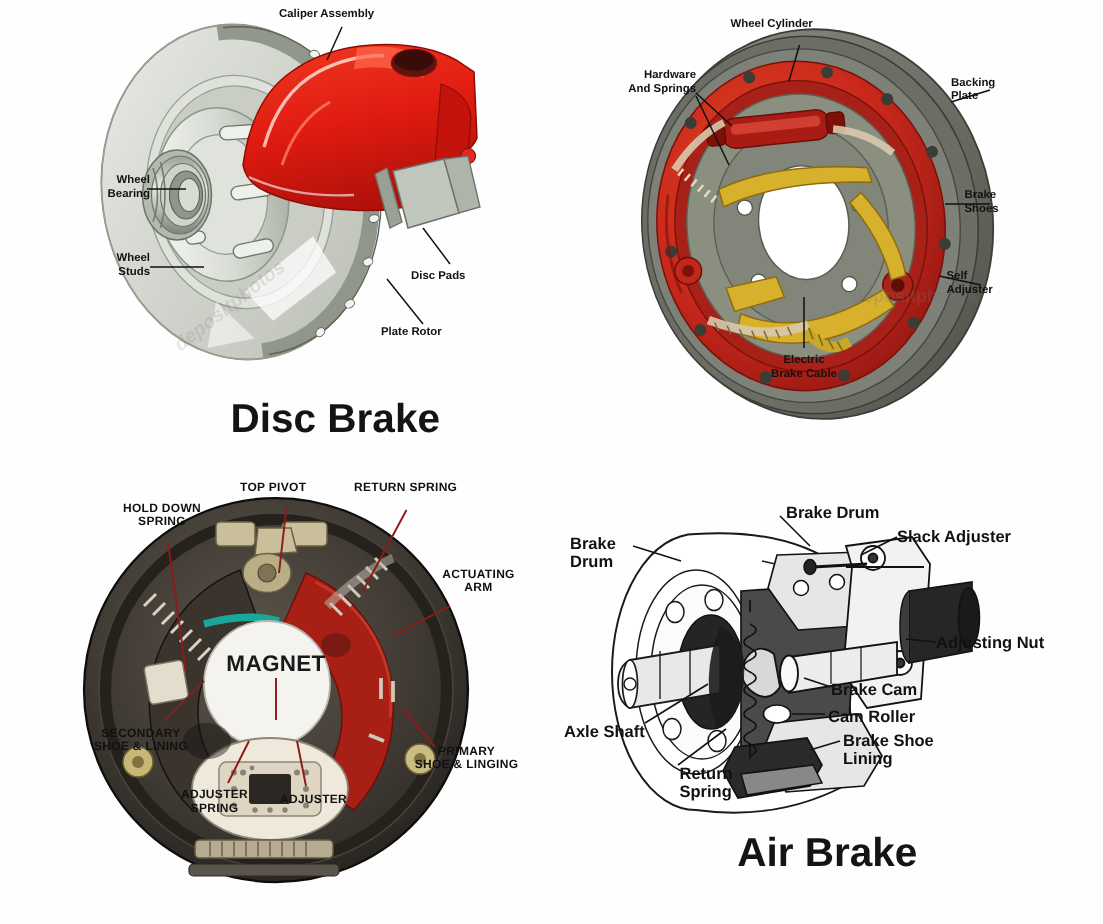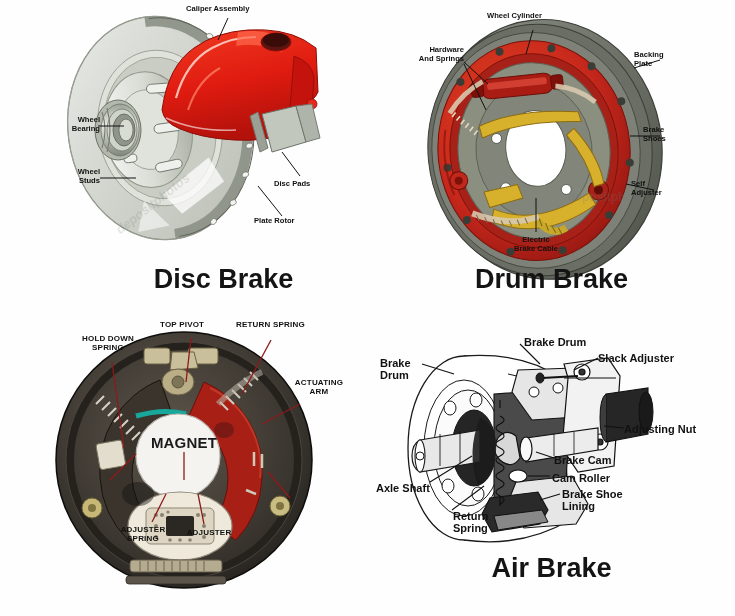--- a/index.html
+++ b/index.html
@@ -283,21 +283,20 @@
 And Springs</div>
     <div class="lbl sm" style="left:266px;top:51px;">Backing
 Plate</div>
     <div class="lbl sm" style="left:275px;top:126px;">Brake
 Shoes</div>
     <div class="lbl sm" style="left:263px;top:180px;">Self
 Adjuster</div>
     <div class="lbl sm ctr" style="left:118px;top:236px;width:100px;">Electric
 Brake Cable</div>
 
-    <div class="title" id="t-drum">Drum Brake</div>
   </div>
 
   <div class="quad" id="q-electric">
     <svg class="fig" viewBox="0 0 367 308">
       <defs>
         <radialGradient id="eDark" cx="0.45" cy="0.38" r="0.78">
           <stop offset="0" stop-color="#6a6258"></stop>
           <stop offset="0.55" stop-color="#3f3a33"></stop>
           <stop offset="1" stop-color="#181614"></stop>
         </radialGradient>
@@ -398,20 +397,24 @@
         <path d="M 184 144 L 184 172"></path>
       </g>
     </svg>
 
     <div class="lbl cap" style="left:160px;top:13px;">TOP PIVOT</div>
     <div class="lbl cap" style="left:236px;top:13px;">RETURN SPRING</div>
     <div class="lbl cap ctr" style="left:62px;top:27px;width:92px;">HOLD DOWN
 SPRING</div>
     <div class="lbl cap ctr" style="left:280px;top:71px;width:78px;">ACTUATING
 ARM</div>
+    <div class="lbl cap ctr" style="left:42px;top:177px;width:104px;">SECONDARY
+SHOE &amp; LINING</div>
+    <div class="lbl cap ctr" style="left:258px;top:189px;width:106px;">PRIMARY
+SHOE &amp; LINGING</div>
     <div class="lbl cap ctr" style="left:106px;top:218px;width:74px;">ADJUSTER
 SPRING</div>
     <div class="lbl cap ctr" style="left:178px;top:221px;width:62px;">ADJUSTER</div>
     <div class="lbl cap ctr" style="left:148px;top:127px;width:72px;font-size:15px;color:#1a1a1a;">MAGNET</div>
 
   </div>
 
   <div class="quad" id="q-air">
     <svg class="fig" viewBox="0 0 367 308">
       <g stroke="#1a1a1a" fill="none" stroke-width="1.2">

